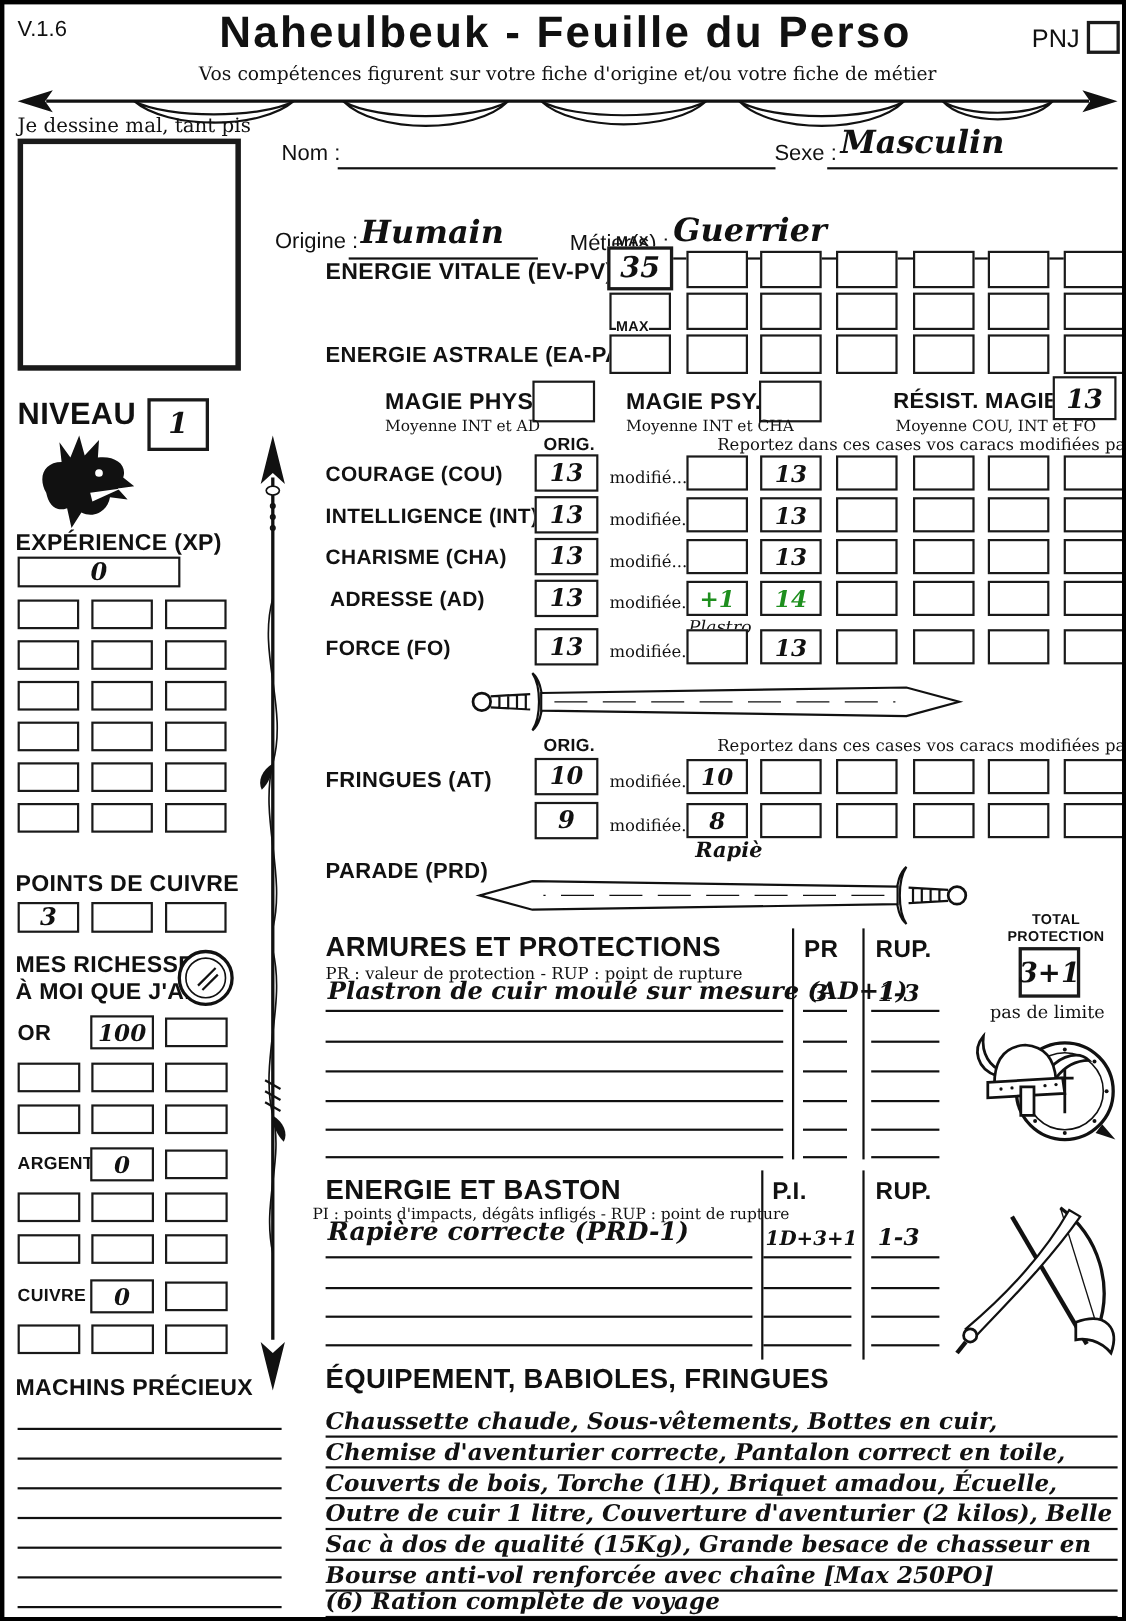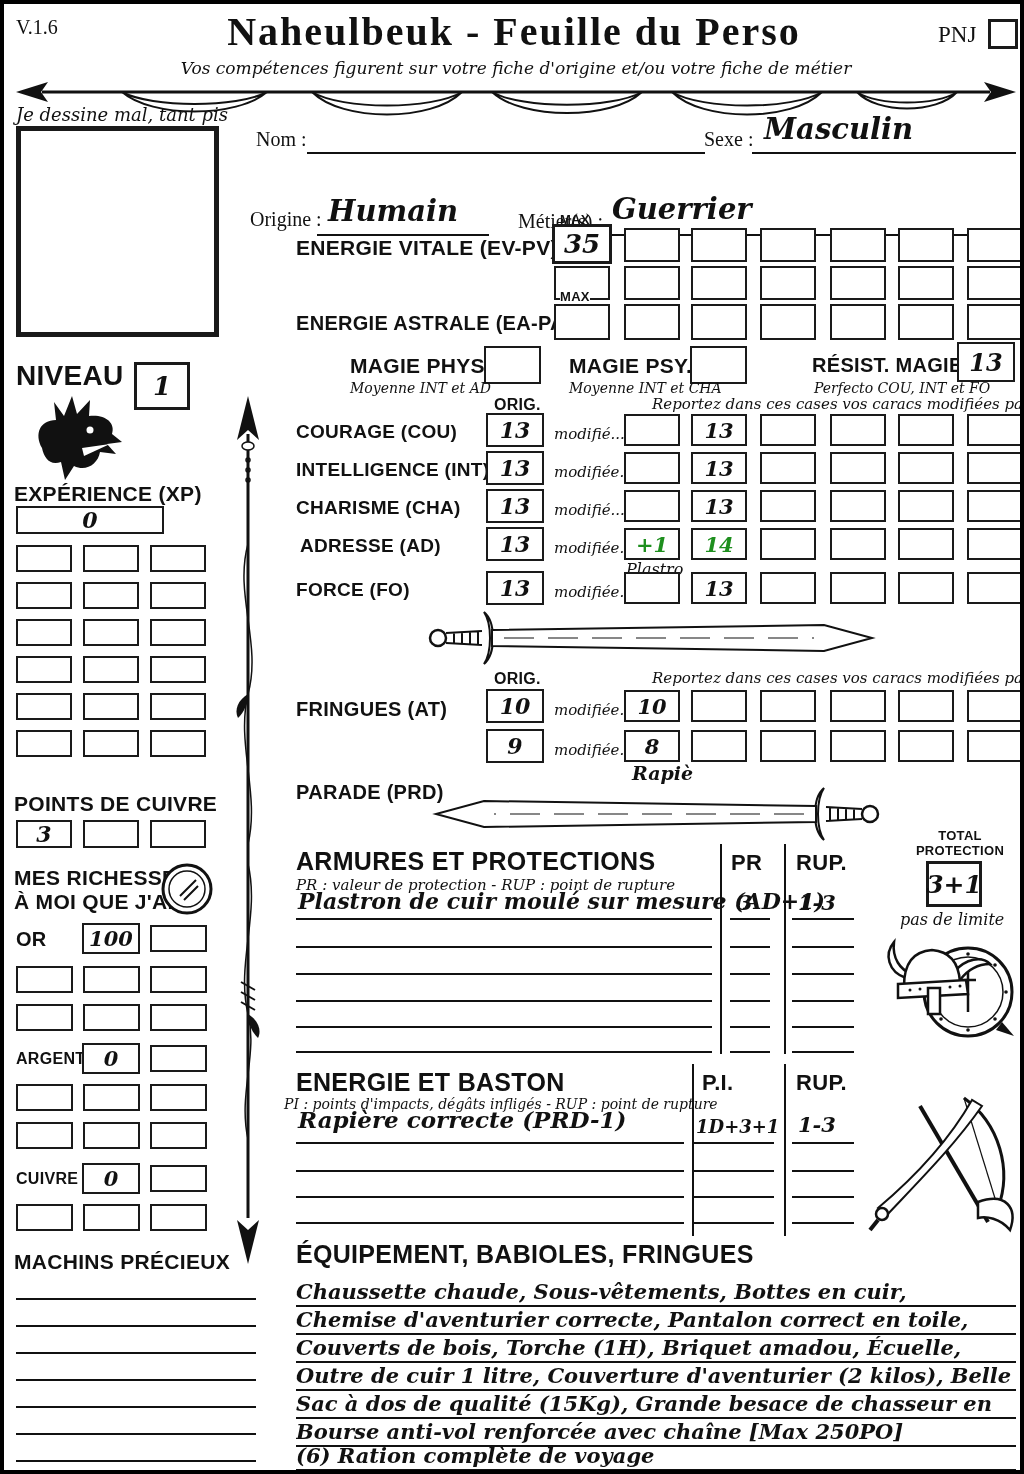--- a/index.html
+++ b/index.html
@@ -1,22 +1,22 @@
 <!DOCTYPE html>
 <html><head>
 <meta charset="utf-8">
 <style>
   html,body{margin:0;padding:0;background:#fff;}
   .sheet{position:relative;width:1024px;height:1474px;background:#fff;color:#111;
          border:4px solid #000;box-sizing:border-box;overflow:hidden;
          font-family:"Liberation Sans",sans-serif;}
   .t{position:absolute;white-space:nowrap;}
   .lbl{font-family:"Liberation Sans",sans-serif;font-weight:700;letter-spacing:.3px;}
-  .serif{font-family:Liberation Serif, serif;}
-  .script{font-family:"DejaVu Serif",serif;font-style:italic;}
+  .serif{font-family:Liberation Sans, sans-serif;}
+  .script{font-family:"DejaVu Serif",serif;}
   .hand{font-family:"DejaVu Serif",serif;font-style:italic;font-weight:700;}
   .green{color:#1e8f1e;}
   .box{position:absolute;border:2px solid #1a1a1a;background:#fff;box-sizing:border-box;
        display:flex;align-items:center;justify-content:center;}
   .b3{border-width:3px;}
   .line{position:absolute;height:0;border-bottom:2px solid #111;}
   .vline{position:absolute;width:2px;background:#111;}
   .eqrow{position:absolute;left:292px;width:720px;height:28px;border-bottom:2px solid #111;
          overflow:hidden;}
   .eqrow span{font-size:21px;line-height:30px;}
@@ -95,21 +95,21 @@
   <div class="t lbl" style="left:346px;top:350px;font-size:21px">MAGIE PHYS.</div>
   <div class="box" style="left:480px;top:342px;width:57px;height:38px"></div>
   <div class="t script" style="left:346px;top:376px;font-size:14px">Moyenne INT et AD</div>
   <div class="t lbl" style="left:565px;top:350px;font-size:21px">MAGIE PSY.</div>
   <div class="box" style="left:686px;top:342px;width:57px;height:38px"></div>
   <div class="t script" style="left:565px;top:376px;font-size:14px">Moyenne INT et CHA</div>
   <div class="t lbl" style="left:808px;top:350px;font-size:20px">RÉSIST. MAGIE</div>
   <div class="box" style="left:953px;top:338px;width:58px;height:40px">
       <span class="hand" style="font-size:24px">13</span>
     </div>
-  <div class="t script" style="left:810px;top:376px;font-size:14px">Perfecto COU, INT et FO</div>
+  <div class="t script" style="left:810px;top:376px;font-size:14px">Moyenne COU, INT et FO</div>
 
   <div class="t lbl" style="left:490px;top:392px;font-size:16px">ORIG.</div>
   <div class="t script" style="left:648px;top:391px;font-size:15px">Reportez dans ces cases vos caracs modifiées par le matériel</div>
 
   <div class="t lbl" style="left:292px;top:417px;font-size:19px">COURAGE (COU)</div>
   <div class="box" style="left:482px;top:409px;width:58px;height:34px">
       <span class="hand" style="font-size:22px">13</span>
     </div>
   <div class="t script" style="left:550px;top:421px;font-size:15px">modifié...</div>
   <div class="box" style="left:620px;top:410px;width:56px;height:32px">

